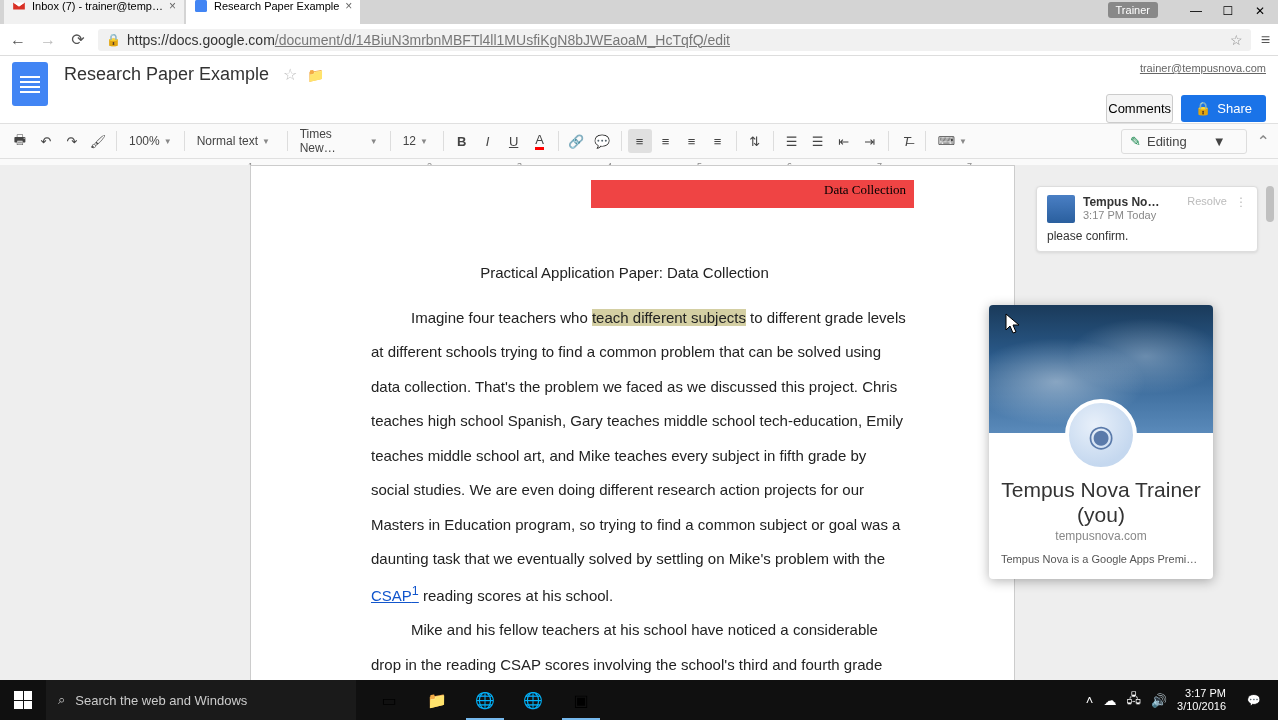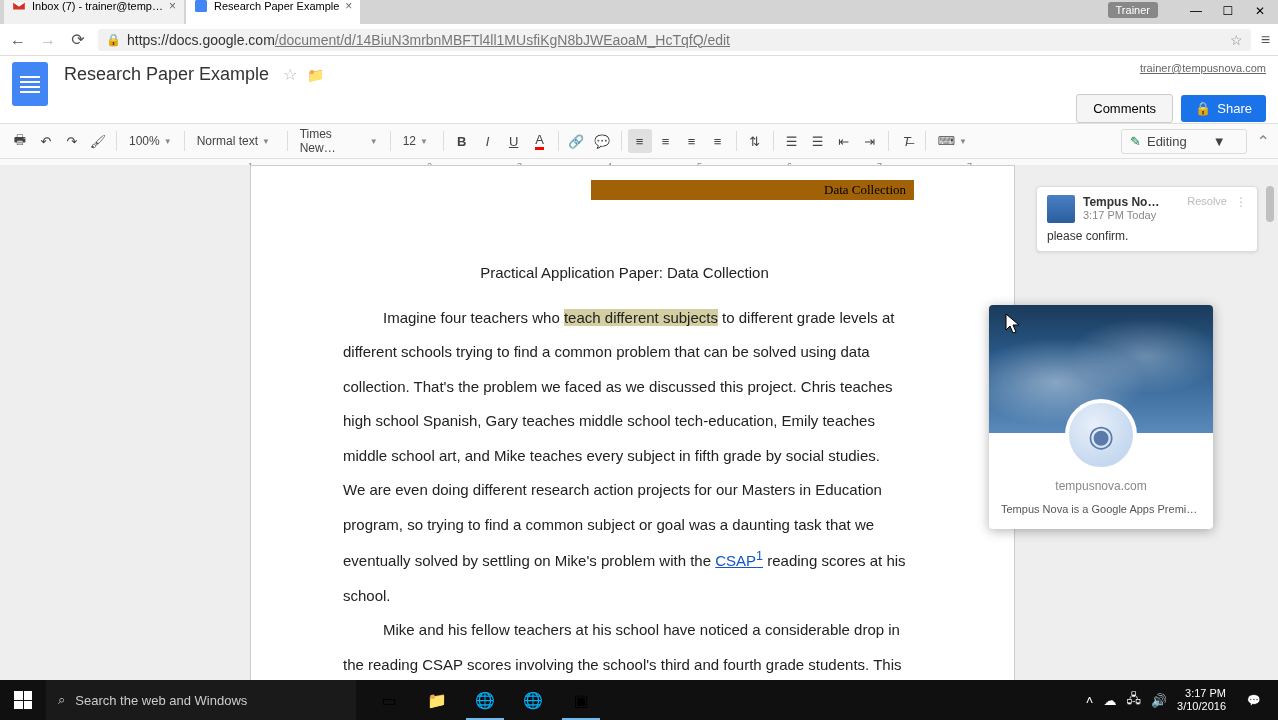--- a/index.html
+++ b/index.html
@@ -33,21 +33,21 @@
 .doc-title-row { display: flex; align-items: center; gap: 10px; }
 .doc-title { font-size: 18px; color: #333; padding: 2px 4px; cursor: text; }
 .star-doc { color: #bbb; cursor: pointer; font-size: 16px; }
 .folder-btn { color: #777; cursor: pointer; font-size: 14px; }
 .menu-bar { display: flex; gap: 2px; margin-top: 2px; }
 .menu-item { padding: 3px 8px; font-size: 13px; color: #333; cursor: pointer; }
 .saving { color: #888; font-size: 13px; padding: 3px 8px; }
 .header-right { display: flex; flex-direction: column; align-items: flex-end; gap: 20px; }
 .user-email { font-size: 11px; color: #666; cursor: pointer; text-decoration: underline; }
 .header-btns { display: flex; gap: 8px; align-items: center; }
-.comments-btn { padding: 6px 16px; font-size: 13px; background: #f5f5f5; border: 1px solid #ccc; border-radius: 3px; cursor: pointer; }
+.comments-btn { padding: 6px 1px; font-size: 13px; background: #f5f5f5; border: 1px solid #ccc; border-radius: 3px; cursor: pointer; }
 .share-btn { padding: 6px 14px; font-size: 13px; background: #1a73e8; color: #fff; border-radius: 3px; cursor: pointer; display: flex; align-items: center; gap: 6px; }
 
 
 .toolbar { height: 36px; border-top: 1px solid #e0e0e0; border-bottom: 1px solid #e0e0e0; display: flex; align-items: center; padding: 0 8px; gap: 2px; background: #fafafa; }
 .tb-btn { width: 24px; height: 24px; display: flex; align-items: center; justify-content: center; cursor: pointer; font-size: 13px; color: #444; border-radius: 3px; }
 .tb-sep { width: 1px; height: 20px; background: #ddd; margin: 0 4px; }
 .tb-sel { display: flex; align-items: center; padding: 0 6px; height: 24px; font-size: 12px; color: #444; cursor: pointer; gap: 4px; }
 .tb-sel .arrow { font-size: 8px; color: #888; }
 .editing-mode { margin-left: auto; display: flex; align-items: center; gap: 6px; font-size: 13px; color: #444; padding: 4px 20px 4px 8px; border: 1px solid #ddd; border-radius: 3px; cursor: pointer; }
 .pencil { color: #0a8043; }
@@ -56,24 +56,24 @@
 
 .ruler { height: 16px; background: #fafafa; border-bottom: 1px solid #e0e0e0; position: relative; font-size: 9px; color: #888; }
 .ruler-tick { position: absolute; top: 2px; }
 .ruler-marker { position: absolute; width: 0; height: 0; }
 .ruler-marker.left { left: 340px; top: 8px; border-left: 5px solid transparent; border-right: 5px solid transparent; border-top: 7px solid #7baaf7; }
 .ruler-marker.right { left: 922px; top: 8px; border-left: 5px solid transparent; border-right: 5px solid transparent; border-top: 7px solid #7baaf7; }
 
 
 .doc-area { position: absolute; top: 165px; bottom: 40px; left: 0; right: 0; background: #eee; overflow: hidden; }
 .page { position: absolute; left: 250px; top: 0; width: 765px; background: #fff; border: 1px solid #ccc; padding: 0; height: 800px; }
-.running-head { position: absolute; top: 14px; left: 340px; right: 100px; height: 20px; background: #a16207; text-align: right; padding: 2px 8px; font-size: 13px; font-family: 'Times New Roman', serif; }
+.running-head { position: absolute; top: 14px; left: 340px; right: 100px; height: 28px; background: #ef4444; text-align: right; padding: 2px 8px; font-size: 13px; font-family: 'Times New Roman', serif; }
 .doc-body { position: absolute; top: 90px; left: 92px; right: 108px; font-family: 'Times New Roman', serif; font-size: 15px; line-height: 2.3; color: #222; }
 .doc-body .title { text-align: center; margin-bottom: 10px; }
-.doc-body p { text-indent: 40px; }
+.doc-body p { text-indent: 40px; margin-left: 28px; }
 .hl { background: #d4cfa3; }
 .doc-link { color: #1155cc; text-decoration: underline; cursor: pointer; }
 
 
 .comment-card { position: absolute; right: 20px; top: 186px; width: 222px; background: #fff; border: 1px solid #ddd; border-radius: 4px; padding: 8px 10px; font-size: 12px; box-shadow: 0 1px 3px rgba(0,0,0,0.1); }
 .comment-head { display: flex; align-items: flex-start; gap: 8px; }
 .comment-avatar { width: 28px; height: 28px; background: linear-gradient(#4a7fc4,#2a5f9e); border-radius: 2px; }
 .comment-info { flex: 1; }
 .comment-name { font-weight: bold; color: #333; font-size: 12px; white-space: nowrap; overflow: hidden; text-overflow: ellipsis; max-width: 80px; }
 .comment-time { color: #888; font-size: 11px; }
@@ -275,20 +275,21 @@
   <div class="comment-text">please confirm.</div>
 </div>
 
 <div class="hover-card">
 
   <div class="hover-banner">
       <div class="hover-clouds"></div>
     </div>
   <div class="hover-avatar">◉</div>
   <div class="hover-body">
+    <div class="hover-name">Tempus Nova Trainer (you)</div>
     <div class="hover-domain">tempusnova.com</div>
     <div class="hover-desc">Tempus Nova is a Google Apps Premi…</div>
   </div>
 </div>
 
 <svg class="cursor-pointer" viewBox="0 0 20 24">
     <path fill="#fff" stroke="#000" d="M2 2 L2 18 L6 14 L9 21 L12 20 L9 13 L15 13 Z"></path>
   </svg>
 
 <div class="vscroll">

